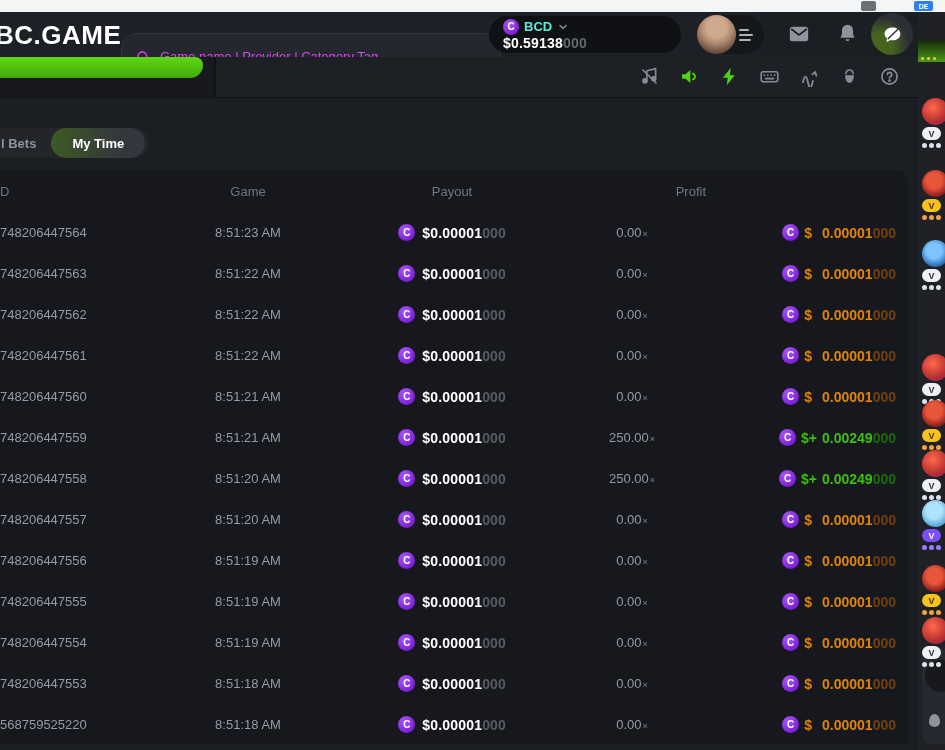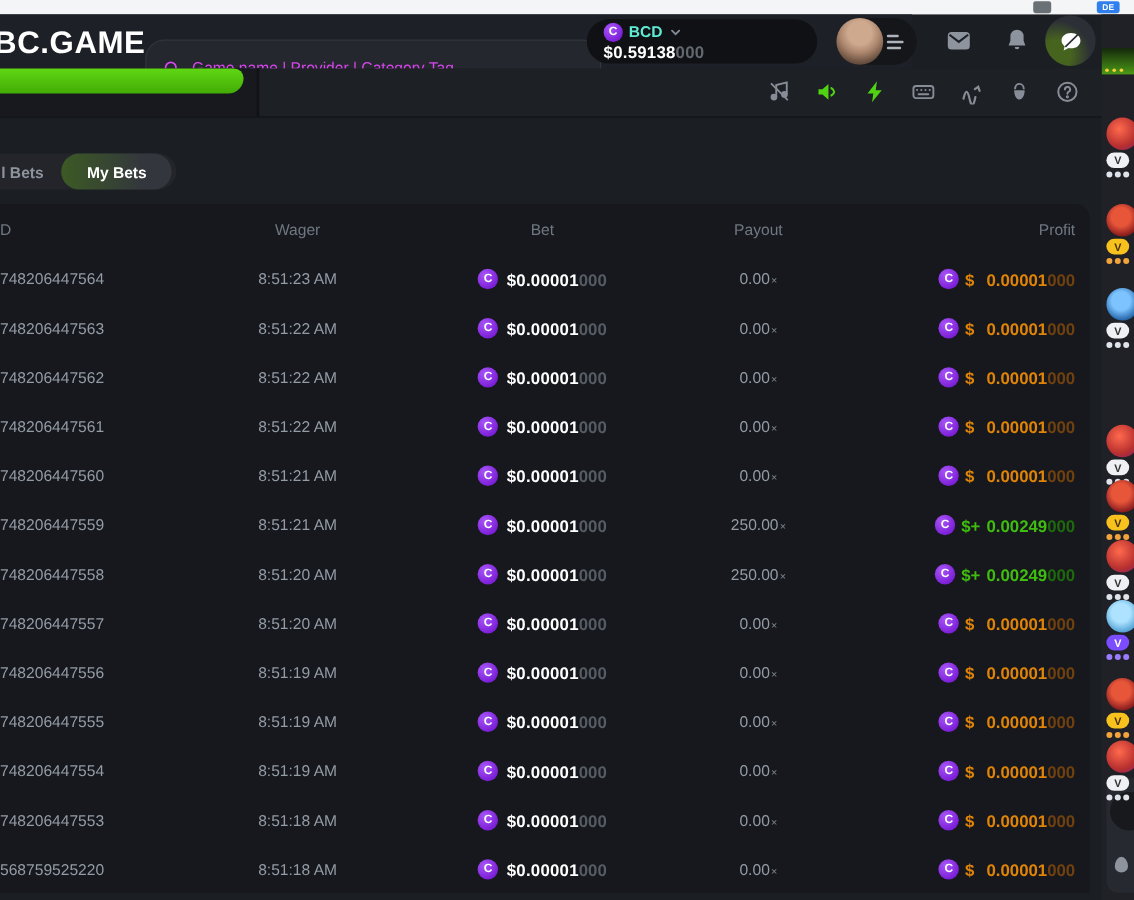--- a/index.html
+++ b/index.html
@@ -217,28 +217,27 @@
             <circle cx="12" cy="12" r="8.7"></circle>
             <path d="M9.6 9.7a2.5 2.5 0 1 1 3.5 2.4c-.8.4-1.1.9-1.1 1.7" stroke-linecap="round"></path>
             <circle cx="12" cy="16.8" r="0.6" fill="currentColor"></circle>
           </svg>
         </span>
       </div>
   </div>
 
   <div class="tabs" id="tabs">
       <div class="tab first">l Bets</div>
-      <div class="tab active">My Bets</div>
+      <div class="tab active">My Time</div>
     </div>
 
   <div class="table-panel">
     <div class="t-head">
       <div class="c-id">D</div>
-      <div class="c-time">Wager</div>
-      <div class="c-payout">Bet</div>
+      <div class="c-time">Game</div>
       <div class="c-payout">Payout</div>
       <div class="c-profit">Profit</div>
     </div>
     <div id="t-body">
         <div class="t-row">
           <div class="c-id">748206447564</div>
           <div class="c-time">8:51:23 AM</div>
           <div class="c-bet">
             <span class="coin coin-sm">C</span>
             <span><span class="bet-main">$0.00001</span><span class="bet-dim">000</span></span>

